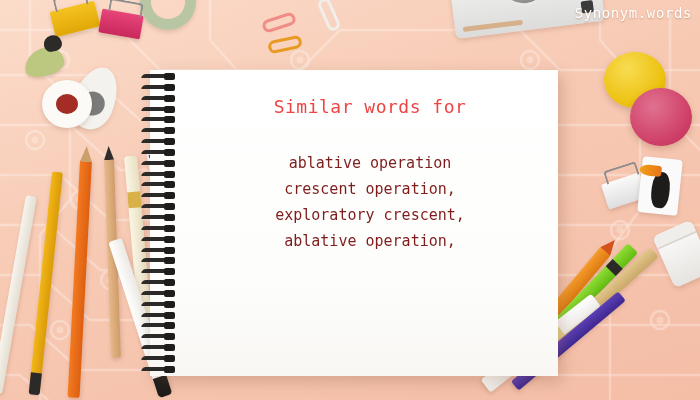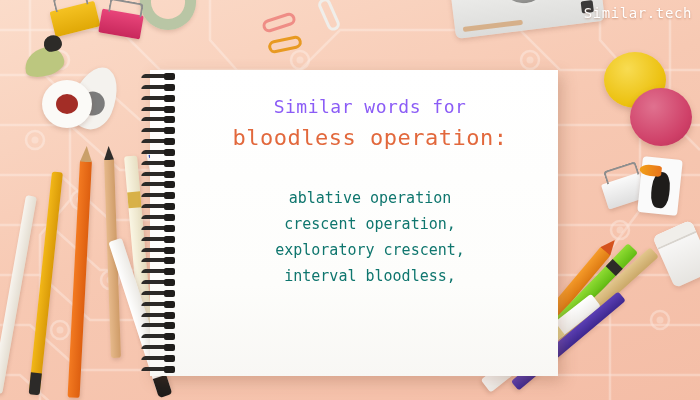--- a/index.html
+++ b/index.html
@@ -214,29 +214,29 @@
   }
 
   
   #content {
     position:absolute; left:46px; right:14px; top:0; bottom:0;
     display:flex; flex-direction:column; align-items:center;
     text-align:center;
   }
   #title-block { margin-top:24px; }
   #title-line1 {
-    font-size:18px; color:#8b5cf6; letter-spacing:.5px; line-height:1.4;
+    font-size:18px; color:#ef4444; letter-spacing:.5px; line-height:1.4;
   }
   #title-line2 {
     font-size:22px; color:#e2683c; letter-spacing:.5px; line-height:1.5;
     margin-top:2px;
   }
   #word-list {
     margin-top:32px;
-    font-size:15px; color:#0f766e; line-height:1.72;
+    font-size:15px; color:#7f1d1d; line-height:1.72;
   }
   .word-item { white-space:nowrap; }
 
   
   #watermark {
     position:absolute; right:8px; top:5px;
     font-size:14px; color:#ffffff; letter-spacing:.6px;
     text-shadow:0 1px 2px rgba(150,90,60,.45);
   }
 </style>
@@ -403,25 +403,24 @@
     <div class="coil"></div>
     <div class="coil"></div>
     <div class="coil"></div>
     <div class="coil"></div>
     <div class="coil"></div>
   </div>
 
   <div id="content">
     <div id="title-block">
       <div id="title-line1">Similar words for</div>
-      <div id="title-line2">bloodless operation:</div>
     </div>
 
     <div id="word-list">
       <div class="word-item">ablative operation</div>
       <div class="word-item">crescent operation,</div>
       <div class="word-item">exploratory crescent,</div>
-      <div class="word-item">interval bloodless,</div>
+      <div class="word-item">ablative operation,</div>
     </div>
   </div>
 </div>
 
-<div id="watermark">Similar.tech</div>
+<div id="watermark">Synonym.words</div>
 
 </body></html>

